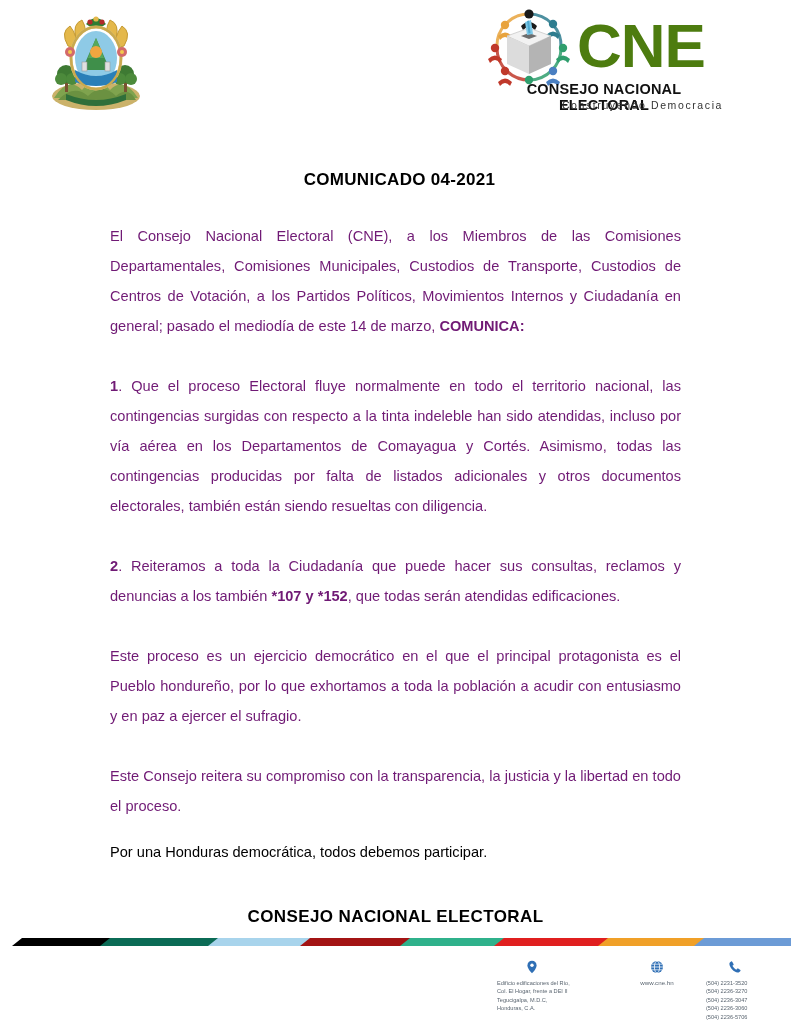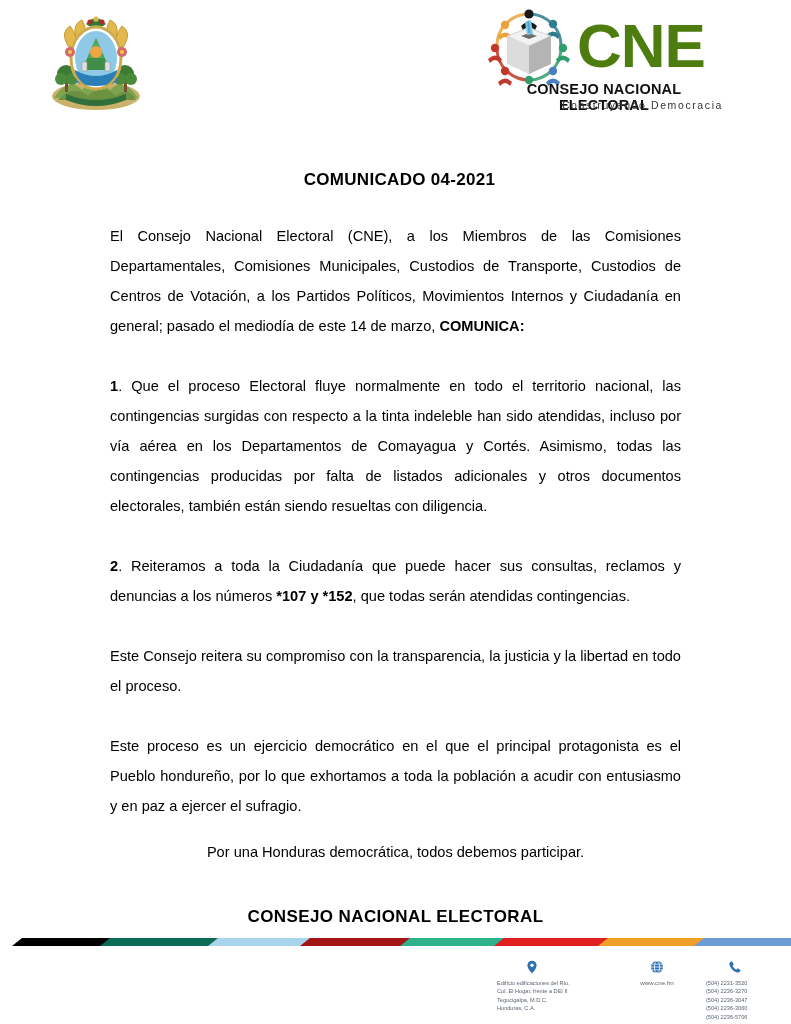--- a/index.html
+++ b/index.html
@@ -89,31 +89,31 @@
     font-weight: bold;
     letter-spacing: 0.3px;
     margin: 48px 0 0 8px;
   }
   .para {
     width: 571px;
     margin: 16px auto;
     font-size: 14.6px;
     line-height: 30px;
     text-align: justify;
-    color: #000000;
+    color: #701a75;
   }
   .p-gap-large { margin-top: 31px; }
   .p-gap-med   { margin-top: 30px; }
   .p-gap-small { margin-top: 26px; }
   b, strong { font-weight: bold; }
 
   .center-line {
     width: 571px;
     margin: 12px auto;
-    text-align: center;
+    text-align: left;
     font-size: 14.6px;
     line-height: 30px;
   }
   .signature {
     width: 571px;
     margin: 40px auto 0 auto;
     text-align: center;
     font-size: 17px;
     font-weight: bold;
     letter-spacing: 0.4px;
@@ -288,25 +288,25 @@
 </div>
 
 <div class="doc-body">
 
   <div class="doc-title">COMUNICADO 04-2021</div>
 
   <p class="para p-gap-large"><span>El Consejo Nacional Electoral (CNE), a los Miembros de las Comisiones Departamentales, Comisiones Municipales, Custodios de Transporte, Custodios de Centros de Votación, a los Partidos Políticos, Movimientos Internos y Ciudadanía en general; pasado el mediodía de este 14 de marzo, </span><b>COMUNICA:</b></p>
 
   <p class="para p-gap-med"><b>1</b><span>. Que el proceso Electoral fluye normalmente en todo el territorio nacional, las contingencias surgidas con respecto a la tinta indeleble han sido atendidas, incluso por vía aérea en los Departamentos de Comayagua y Cortés. Asimismo, todas las contingencias producidas por falta de listados adicionales y otros documentos electorales, también están siendo resueltas con diligencia.</span></p>
 
-  <p class="para p-gap-med"><b>2</b><span>. Reiteramos a toda la Ciudadanía que puede hacer sus consultas, reclamos y denuncias a los números </span><b>*107 y *152</b><span>, que todas serán atendidas contingencias.</span></p>
+  <p class="para p-gap-med"><b>2</b><span>. Reiteramos a toda la Ciudadanía que puede hacer sus consultas, reclamos y denuncias a los también </span><b>*107 y *152</b><span>, que todas serán atendidas edificaciones.</span></p>
+
+  <p class="para p-gap-med">Este proceso es un ejercicio democrático en el que el principal protagonista es el Pueblo hondureño, por lo que exhortamos a toda la población a acudir con entusiasmo y en paz a ejercer el sufragio.</p>
 
   <p class="para p-gap-med">Este Consejo reitera su compromiso con la transparencia, la justicia y la libertad en todo el proceso.</p>
-
-  <p class="para p-gap-med">Este proceso es un ejercicio democrático en el que el principal protagonista es el Pueblo hondureño, por lo que exhortamos a toda la población a acudir con entusiasmo y en paz a ejercer el sufragio.</p>
 
   <div class="center-line p-gap-med">Por una Honduras democrática, todos debemos participar.</div>
 
 
   <div class="signature">CONSEJO NACIONAL ELECTORAL</div>
 </div>
 
 <div class="footer">
 
   <div class="color-bar">

